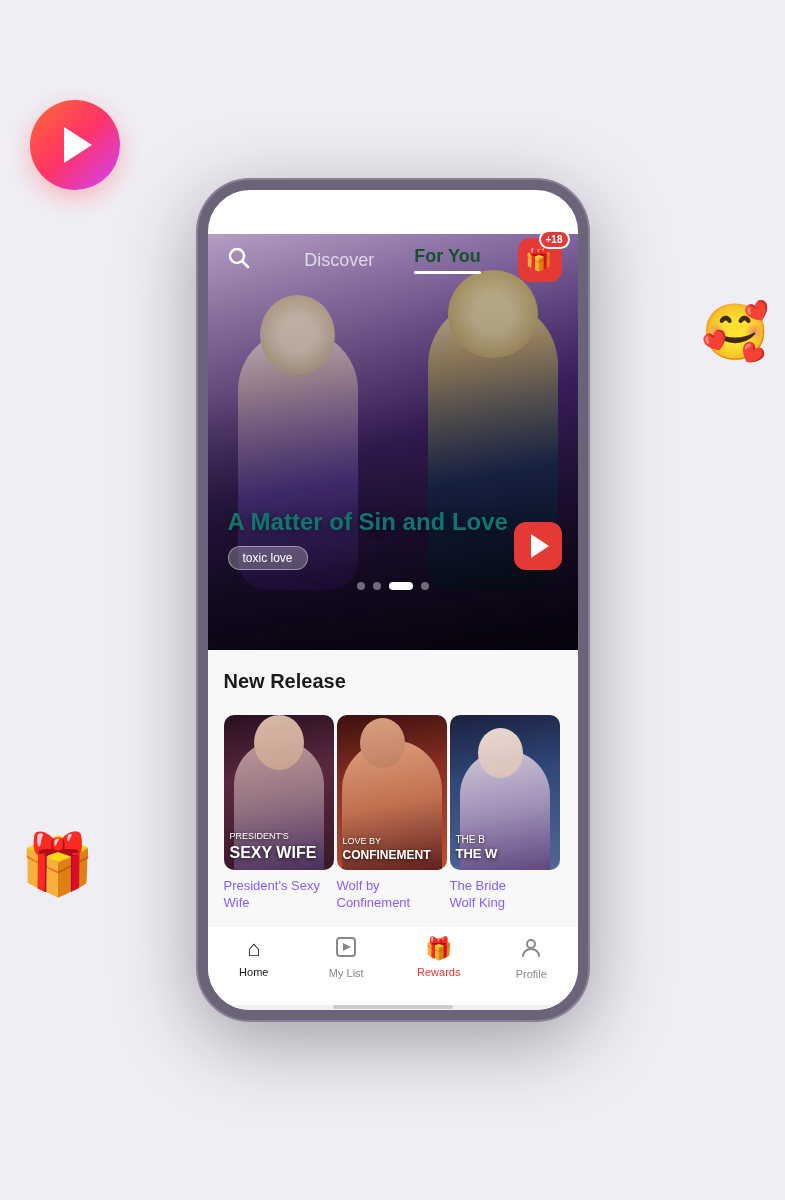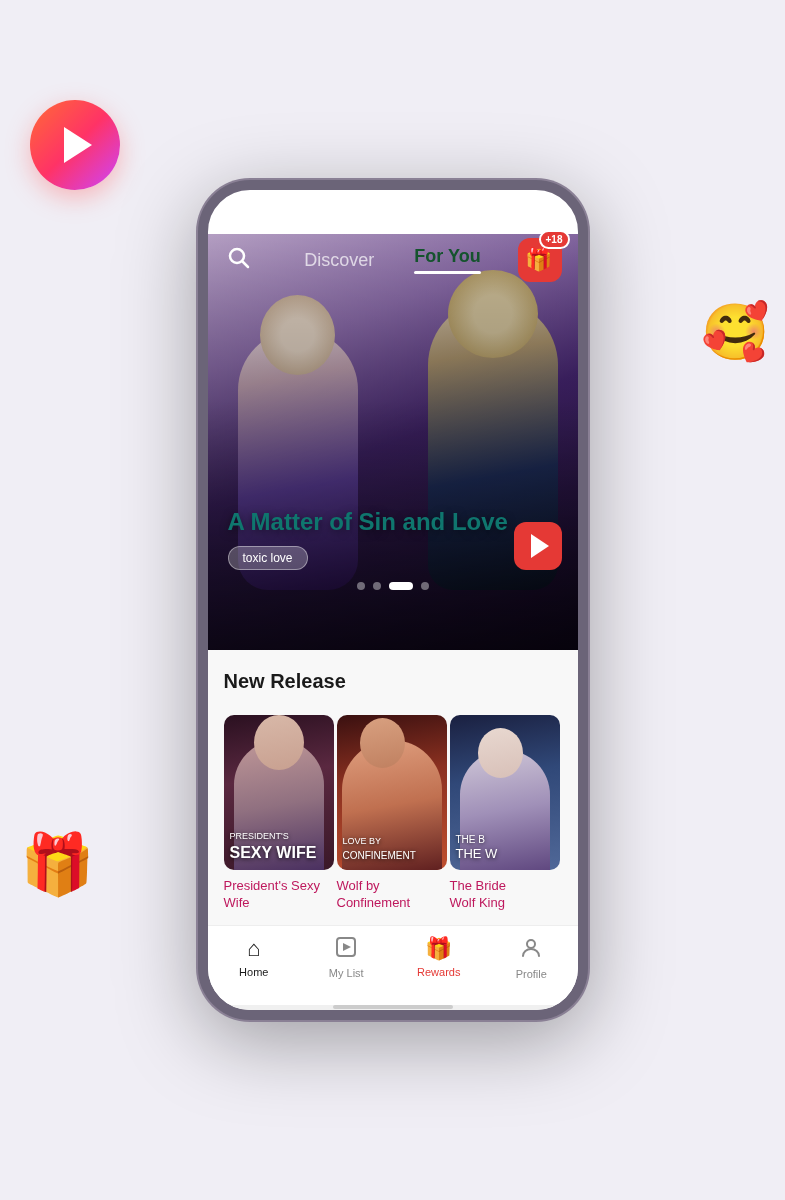--- a/index.html
+++ b/index.html
@@ -325,21 +325,21 @@
     }
     .book-title-overlay.sexy-wife {
       font-size: 14px;
     }
     .book-title-overlay.confinement {
       font-size: 12px;
     }
     .book-name {
       font-size: 13px;
       font-weight: 500;
-      color: #be185d;
+      color: #8b5cf6;
       line-height: 1.3;
     }
 
     
     .cover-person-1 {
       position: absolute;
       bottom: 0;
       left: 10px;
       right: 10px;
       height: 130px;
@@ -587,32 +587,32 @@
             </div>
           </div>
           <div class="book-name">President's Sexy Wife</div>
         </div>
 
         <div class="book-card">
           <div class="book-cover book-cover-2">
             <div class="cover-person-2"></div>
             <div class="book-title-overlay confinement">
               <span style="font-size:9px; font-weight:400;">LOVE BY</span><br>
-              <span style="font-size:10px; font-weight:400;">CONFINEMENT</span>
+              <span style="font-size:12px; font-weight:700;">CONFINEMENT</span>
             </div>
           </div>
           <div class="book-name">Wolf by Confinement</div>
         </div>
 
         <div class="book-card">
           <div class="book-cover book-cover-3">
             <div class="cover-person-3"></div>
             <div class="book-title-overlay">
               <span style="font-size:10px; font-weight:400;">THE B</span><br>
-              <span style="font-size:13px; font-weight:400;">THE W</span>
+              <span style="font-size:13px; font-weight:700;">THE W</span>
             </div>
           </div>
           <div class="book-name">The Bride<br>Wolf King</div>
         </div>
 
       </div>
     </div>
 
     <div class="section">
       

